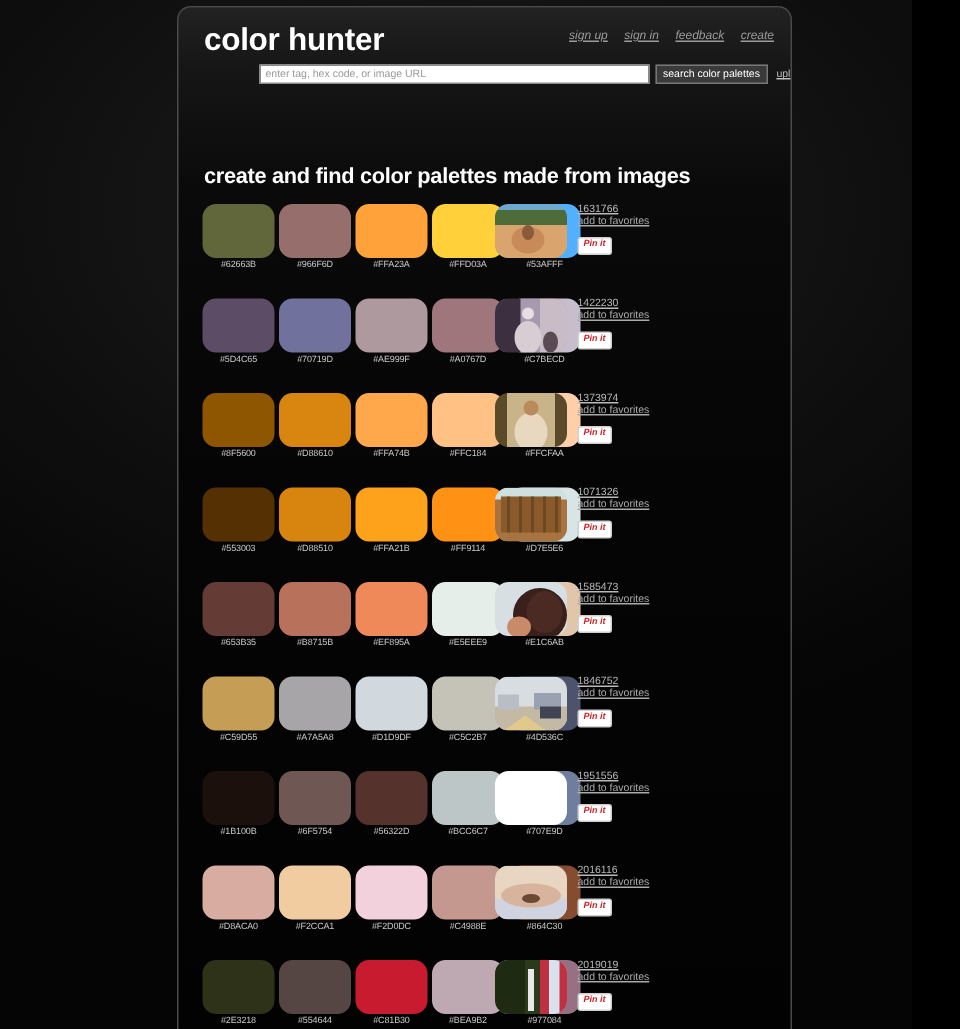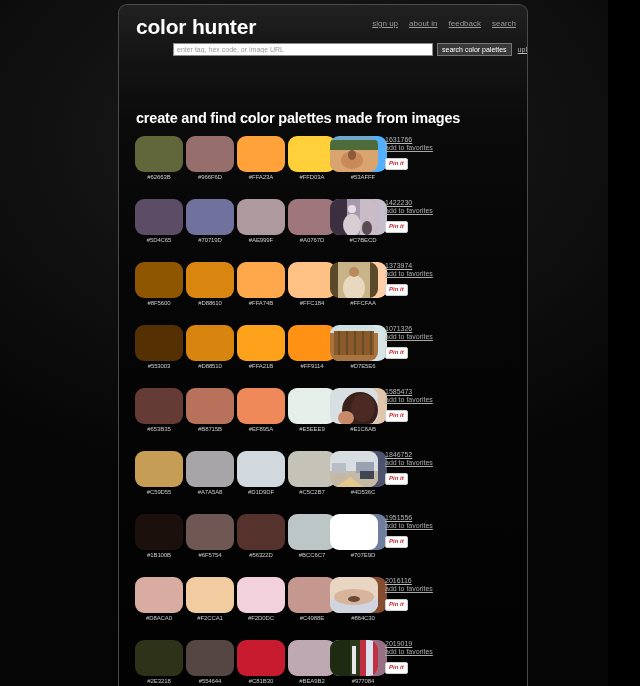--- a/index.html
+++ b/index.html
@@ -41,20 +41,21 @@
     color: #ffffff;
     font-size: 21px;
     font-weight: bold;
     letter-spacing: -0.2px;
   }
   #topnav {
     position: absolute;
     right: 11px; top: 14px;
     display: flex;
     gap: 11px;
+    font-style: italic;
   }
   #topnav a {
     color: #9b9b9b;
     font-size: 8px;
     text-decoration: underline;
     cursor: pointer;
     white-space: nowrap;
   }
   #searchbar {
     position: absolute;
@@ -174,23 +175,23 @@
 <body>
 
 <div id="page">
   <div id="container">
 
     <div id="header">
       <div id="logo">color hunter</div>
 
       <div id="topnav">
         <a>sign up</a>
-        <a>about in</a>
+        <a>sign in</a>
         <a>feedback</a>
-        <a>search</a>
+        <a>create</a>
       </div>
 
       <div id="searchbar">
         <input id="search-input" type="text" placeholder="enter tag, hex code, or image URL" style="">
         <button id="search-btn">search color palettes</button>
         <a id="upload-link">upload an image</a>
       </div>
     </div>
 
     <div id="main">

